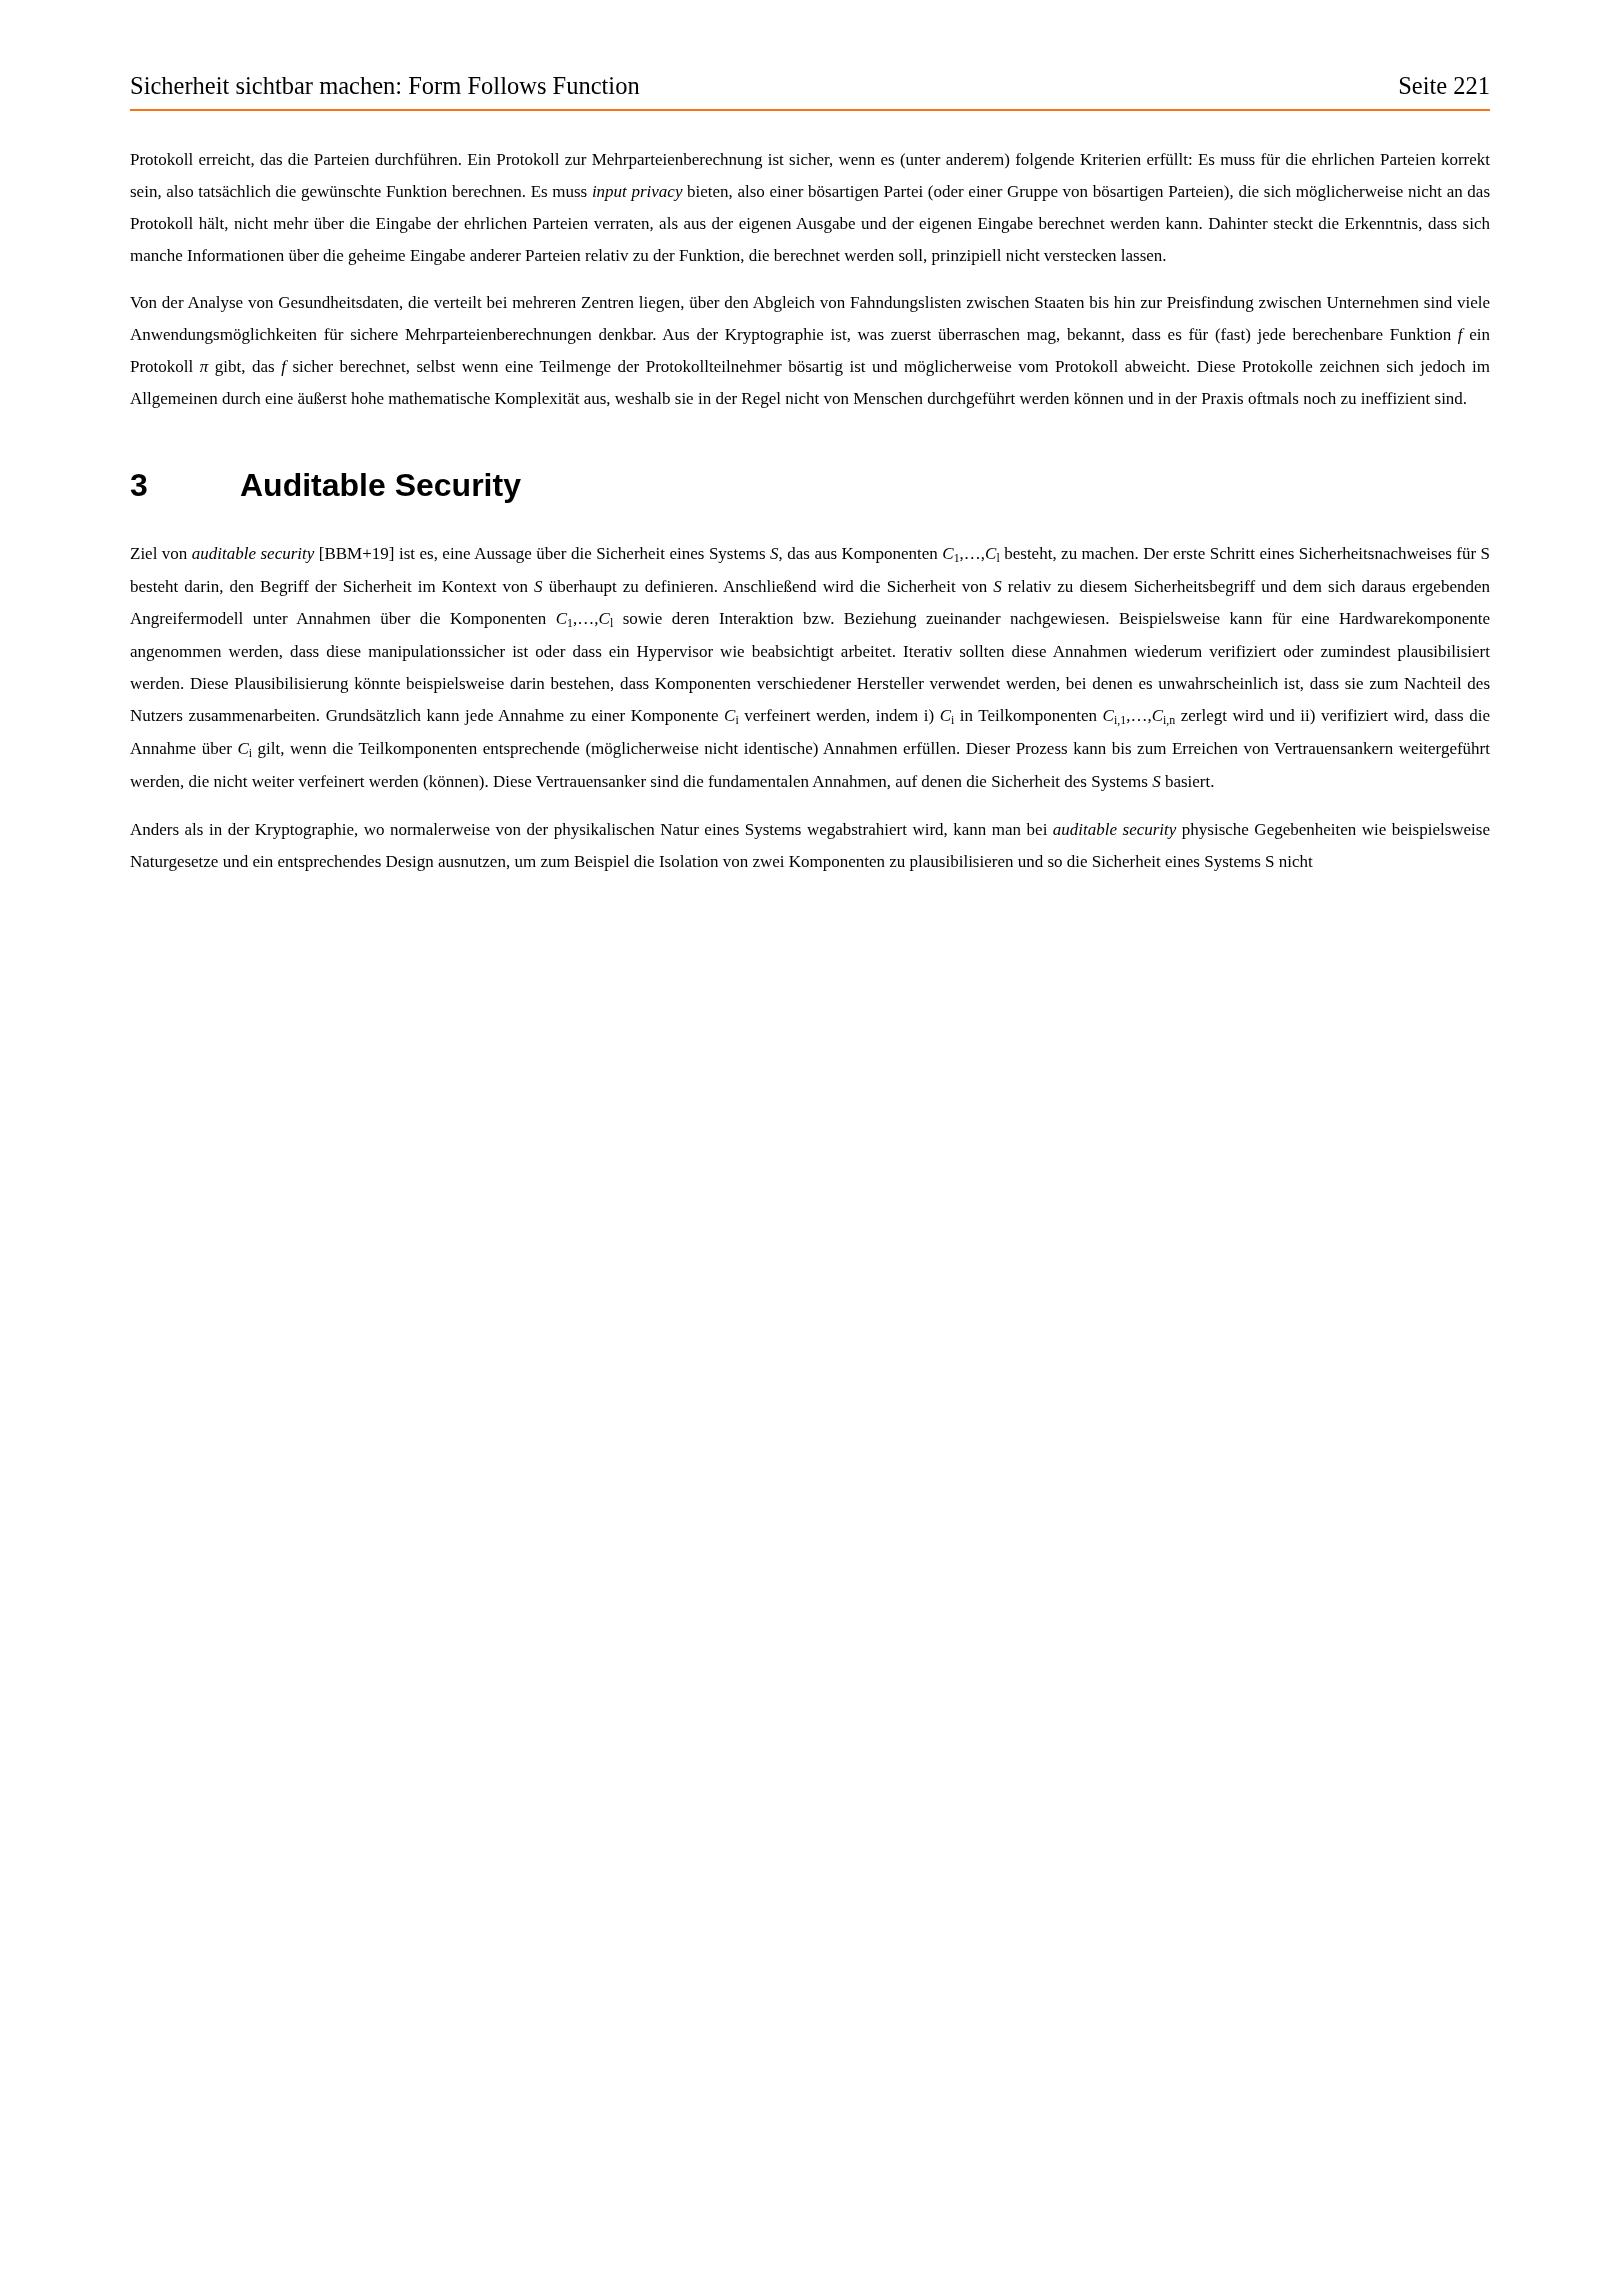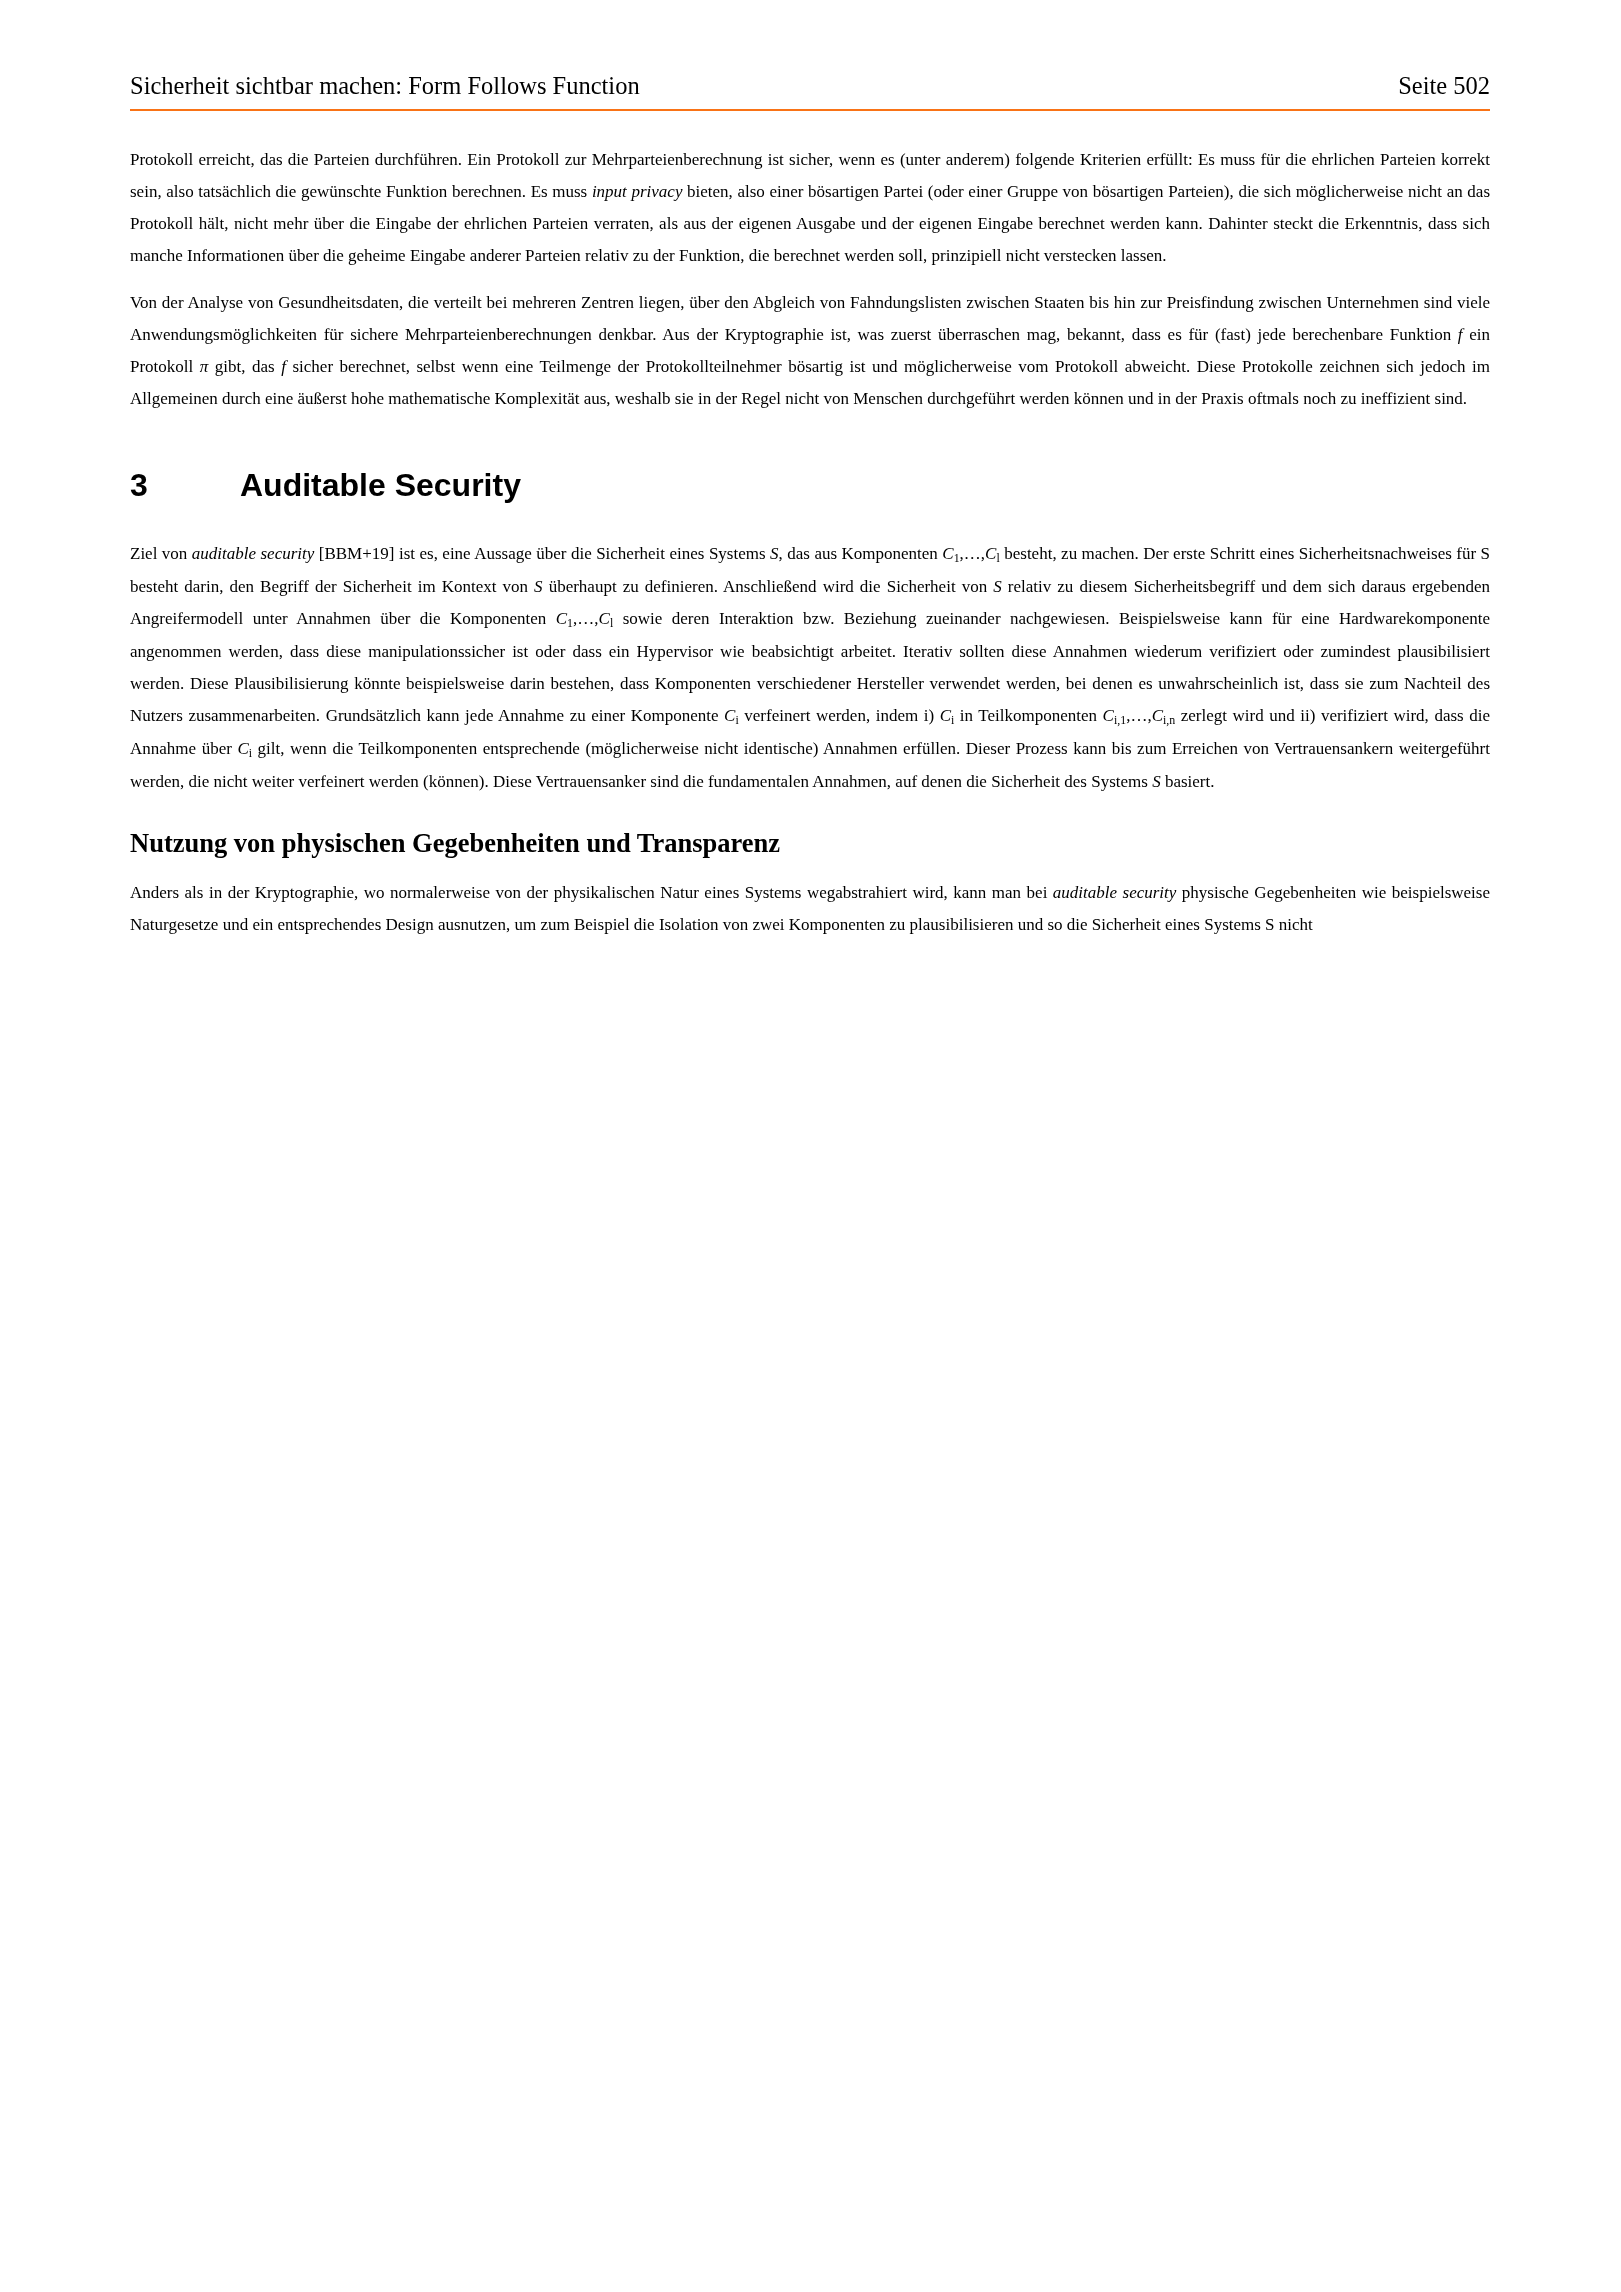--- a/index.html
+++ b/index.html
@@ -56,36 +56,35 @@
     top: 0.22em;
   }
 </style>
 </head>
 <body>
 
 <div class="page">
 
   <header class="running-head">
     <span>Sicherheit sichtbar machen: Form Follows Function</span>
-    <span>Seite 502</span>
+    <span>Seite 221</span>
   </header>
 
   <main class="page-body">
 
     <p class="body-par"><span>Protokoll erreicht, das die Parteien durchführen. Ein Protokoll zur Mehrparteienberechnung ist sicher, wenn es (unter anderem) folgende Kriterien erfüllt: Es muss für die ehrlichen Parteien korrekt sein, also tatsächlich die gewünschte Funktion berechnen. Es muss </span><span class="run-i">input privacy</span><span> bieten, also einer bösartigen Partei (oder einer Gruppe von bösartigen Parteien), die sich möglicherweise nicht an das Protokoll hält, nicht mehr über die Eingabe der ehrlichen Parteien verraten, als aus der eigenen Ausgabe und der eigenen Eingabe berechnet werden kann. Dahinter steckt die Erkenntnis, dass sich manche Informationen über die geheime Eingabe anderer Parteien relativ zu der Funktion, die berechnet werden soll, prinzipiell nicht verstecken lassen.</span></p>
 
     <p class="body-par"><span>Von der Analyse von Gesundheitsdaten, die verteilt bei mehreren Zentren liegen, über den Abgleich von Fahndungslisten zwischen Staaten bis hin zur Preisfindung zwischen Unternehmen sind viele Anwendungsmöglichkeiten für sichere Mehrparteienberechnungen denkbar. Aus der Kryptographie ist, was zuerst überraschen mag, bekannt, dass es für (fast) jede berechenbare Funktion </span><span class="run-i">f</span><span> ein Protokoll </span><span class="run-i">π</span><span> gibt, das </span><span class="run-i">f</span><span> sicher berechnet, selbst wenn eine Teilmenge der Protokollteilnehmer bösartig ist und möglicherweise vom Protokoll abweicht. Diese Protokolle zeichnen sich jedoch im Allgemeinen durch eine äußerst hohe mathematische Komplexität aus, weshalb sie in der Regel nicht von Menschen durchgeführt werden können und in der Praxis oftmals noch zu ineffizient sind.</span></p>
 
     <h2 class="section-heading">
       <span class="sec-num">3</span>
       <span class="sec-title">Auditable Security</span>
     </h2>
 
     <p class="body-par"><span>Ziel von </span><span class="run-i">auditable security</span><span> [BBM+19] ist es, eine Aussage über die Sicherheit eines Systems </span><span class="run-i">S</span><span>, das aus Komponenten </span><span class="run-i">C</span><span class="run-sub">1</span><span>,…,</span><span class="run-i">C</span><span class="run-sub">l</span><span> besteht, zu machen. Der erste Schritt eines Sicherheitsnachweises für S besteht darin, den Begriff der Sicherheit im Kontext von </span><span class="run-i">S</span><span> überhaupt zu definieren. Anschließend wird die Sicherheit von </span><span class="run-i">S</span><span> relativ zu diesem Sicherheitsbegriff und dem sich daraus ergebenden Angreifermodell unter Annahmen über die Komponenten </span><span class="run-i">C</span><span class="run-sub">1</span><span>,…,</span><span class="run-i">C</span><span class="run-sub">l</span><span> sowie deren Interaktion bzw. Beziehung zueinander nachgewiesen. Beispielsweise kann für eine Hardwarekomponente angenommen werden, dass diese manipulationssicher ist oder dass ein Hypervisor wie beabsichtigt arbeitet. Iterativ sollten diese Annahmen wiederum verifiziert oder zumindest plausibilisiert werden. Diese Plausibilisierung könnte beispielsweise darin bestehen, dass Komponenten verschiedener Hersteller verwendet werden, bei denen es unwahrscheinlich ist, dass sie zum Nachteil des Nutzers zusammenarbeiten. Grundsätzlich kann jede Annahme zu einer Komponente </span><span class="run-i">C</span><span class="run-sub">i</span><span> verfeinert werden, indem i) </span><span class="run-i">C</span><span class="run-sub">i</span><span> in Teilkomponenten </span><span class="run-i">C</span><span class="run-sub">i,1</span><span>,…,</span><span class="run-i">C</span><span class="run-sub">i,n</span><span> zerlegt wird und ii) verifiziert wird, dass die Annahme über </span><span class="run-i">C</span><span class="run-sub">i</span><span> gilt, wenn die Teilkomponenten entsprechende (möglicherweise nicht identische) Annahmen erfüllen. Dieser Prozess kann bis zum Erreichen von Vertrauensankern weitergeführt werden, die nicht weiter verfeinert werden (können). Diese Vertrauensanker sind die fundamentalen Annahmen, auf denen die Sicherheit des Systems </span><span class="run-i">S</span><span> basiert.</span></p>
 
-    <h3 class="run-in-heading">Nutzung von physischen Gegebenheiten und Transparenz</h3>
 
     <p class="body-par"><span>Anders als in der Kryptographie, wo normalerweise von der physikalischen Natur eines Systems wegabstrahiert wird, kann man bei </span><span class="run-i">auditable security</span><span> physische Gegebenheiten wie beispielsweise Naturgesetze und ein entsprechendes Design ausnutzen, um zum Beispiel die Isolation von zwei Komponenten zu plausibilisieren und so die Sicherheit eines Systems S nicht</span></p>
 
   </main>
 
 </div>
 
 
 </body></html>

